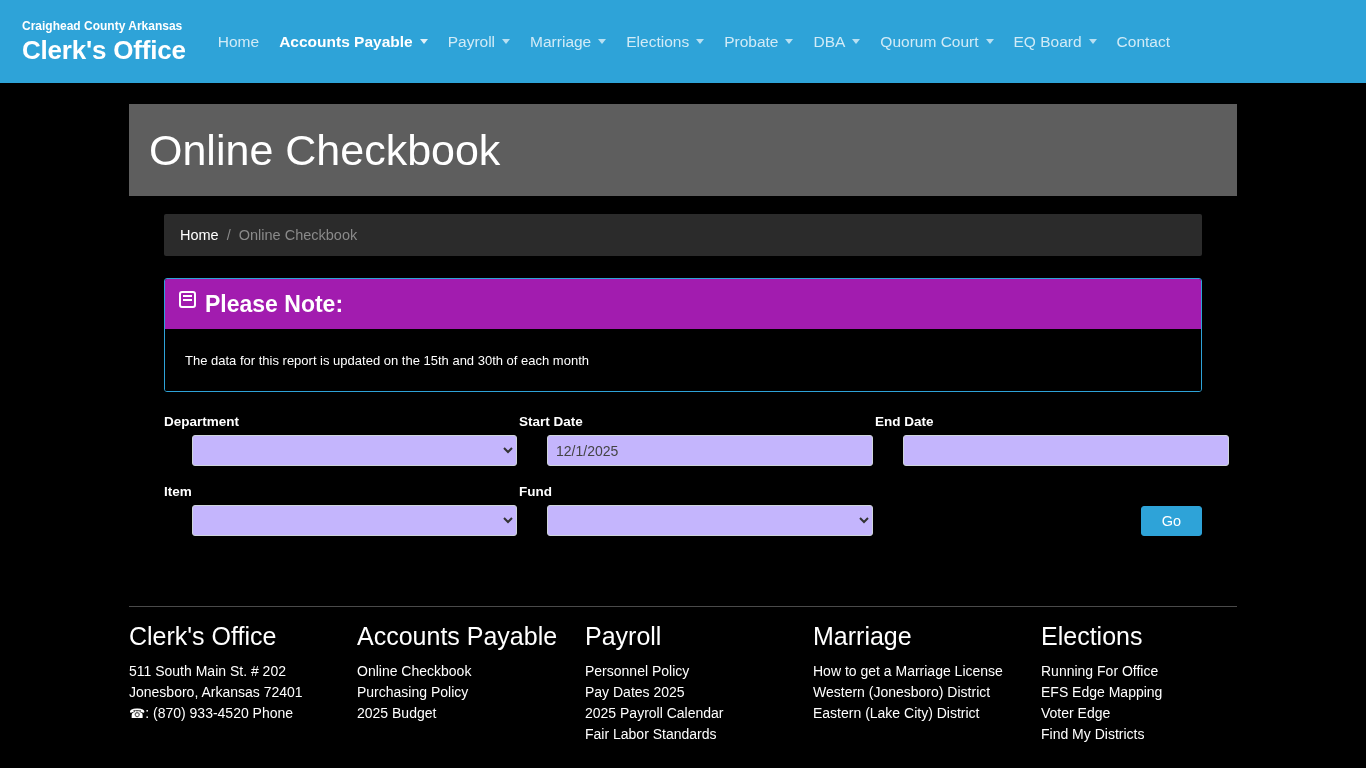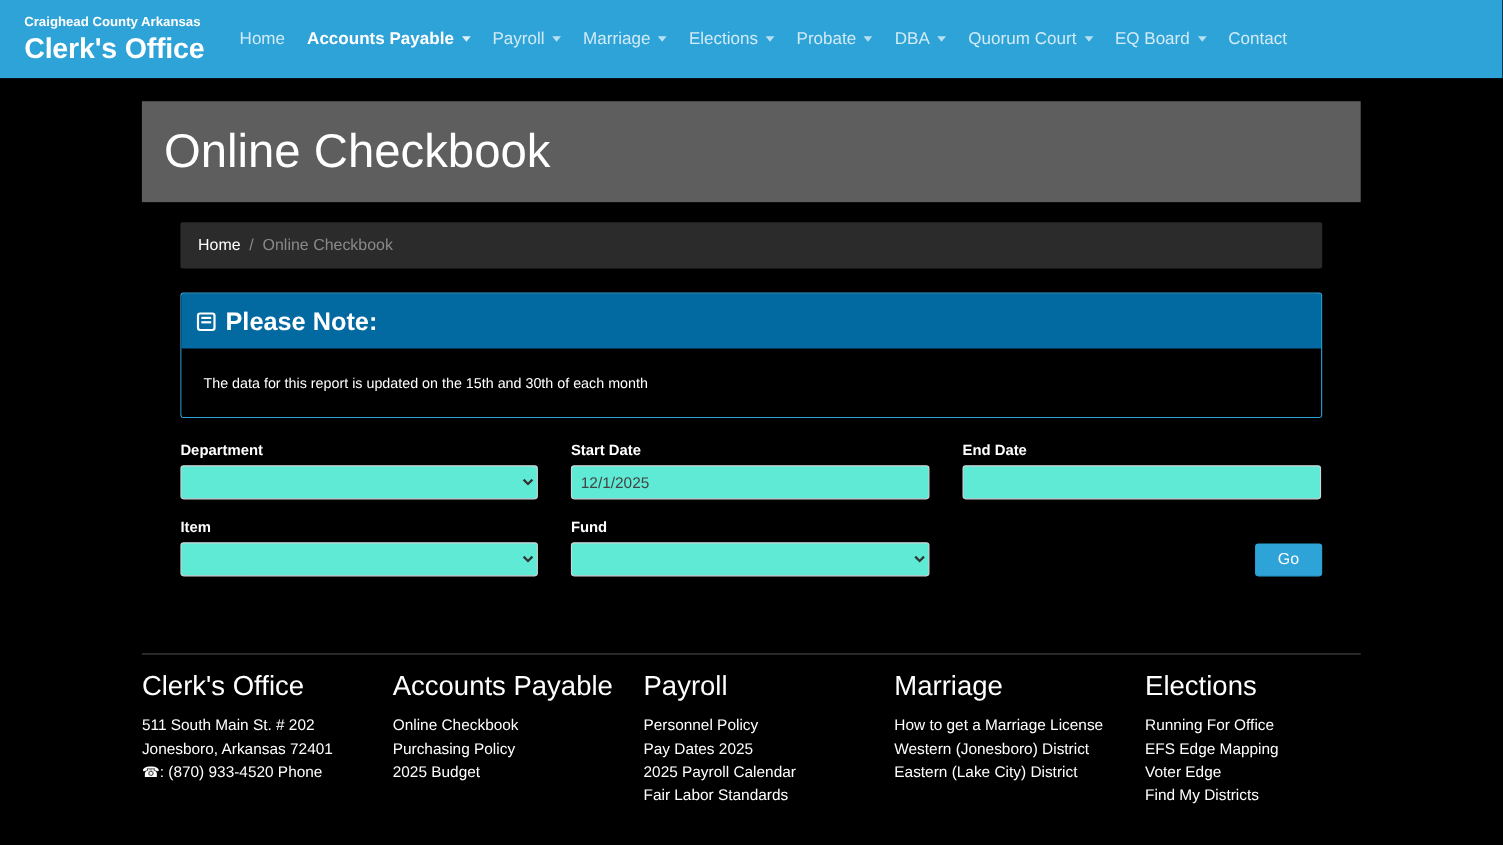--- a/index.html
+++ b/index.html
@@ -7,21 +7,21 @@
     margin: 0; padding: 0;
     width: 1366px; height: 768px;
     background: #000000;
     font-family: "Liberation Sans", sans-serif;
     overflow: hidden;
   }
 
   
   .navbar {
     background: #2EA3D8;
-    height: 71px;
+    height: 83px;
     display: flex;
     padding: 0 16px;
     position: relative;
   }
   .brand-block {
     display: flex;
     flex-direction: column;
     justify-content: center;
     margin-right: 22px;
     padding-left: 6px;
@@ -114,24 +114,23 @@
   .breadcrumb .bc-sep { color: #8a8a8a; }
   .breadcrumb .bc-current { color: #8a8a8a; }
 
   .alert {
     margin-top: 22px;
     border: 1px solid #2EA3D8;
     border-radius: 3px;
     overflow: hidden;
   }
   .alert-head {
-    background: #0369a1;
+    background: #a21caf;
     padding: 12px 14px;
     display: flex;
-    align-items: center;
     gap: 9px;
   }
   .alert-head .note-icon {
     width: 17px; height: 17px;
     border: 2px solid #ffffff;
     border-radius: 3px;
     position: relative;
     display: inline-block;
   }
   .alert-head .note-icon::after {
@@ -174,25 +173,26 @@
     font-size: 13.5px;
     font-weight: bold;
     margin-bottom: 6px;
     display: block;
   }
   select.ctl, input.ctl {
     width: 100%;
     height: 31px;
     border: 1px solid #ced4da;
     border-radius: 3px;
-    background: #5eead4;
+    background: #c4b5fd;
     color: #333333;
     font-size: 14px;
     font-family: "Liberation Sans", sans-serif;
     padding: 3px 8px;
+    margin-left: 28px;
   }
   select.ctl { -webkit-appearance: menulist; appearance: menulist; }
   input.ctl { color: #444444; }
 
   .row2 {
     display: flex;
     margin-top: 18px;
     gap: 30px;
     align-items: flex-end;
   }

